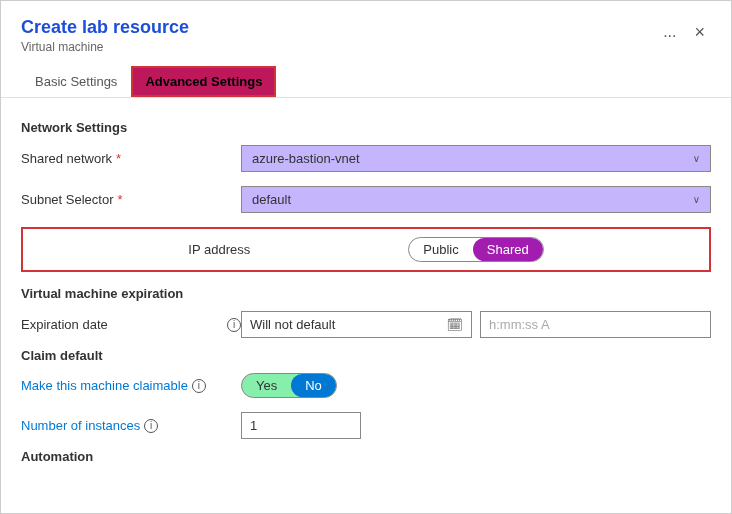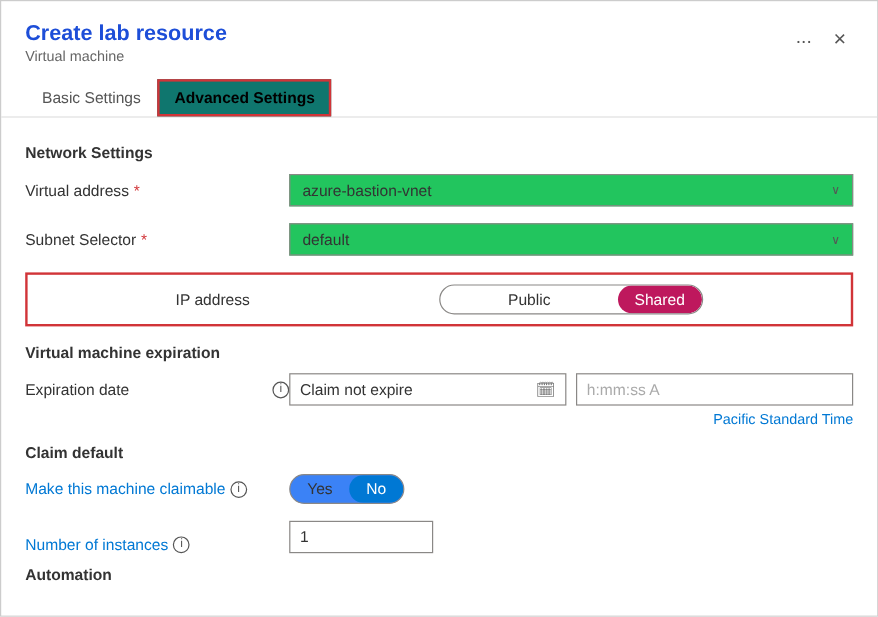--- a/index.html
+++ b/index.html
@@ -77,21 +77,21 @@
       font-size: 13px;
       color: #333;
       border: none;
       background: none;
       position: relative;
     }
     .tab.active {
       color: #000;
       font-weight: 600;
       border: 2px solid #d13438;
-      background: #0f766e;
+      background: #be185d;
       padding: 6px 12px;
     }
     .tab.inactive {
       color: #555;
     }
 
     .dialog-body {
       padding: 16px 20px;
       flex: 1;
       overflow-y: auto;
@@ -136,21 +136,21 @@
     }
     .form-control {
       flex: 1;
     }
     .select-field {
       display: flex;
       align-items: center;
       justify-content: space-between;
       border: 1px solid #8a8886;
       padding: 5px 10px;
-      background: #22c55e;
+      background: #c4b5fd;
       cursor: pointer;
       font-size: 13px;
       color: #333;
       min-width: 0;
     }
     .select-arrow {
       font-size: 10px;
       color: #555;
       margin-left: 8px;
     }
@@ -179,24 +179,23 @@
       background: #fff;
     }
     .toggle-option {
       padding: 4px 14px;
       font-size: 13px;
       cursor: pointer;
       color: #333;
       background: transparent;
       border: none;
       border-radius: 20px;
-      margin-left: 42px;
     }
     .toggle-option.selected {
-      background: #be185d;
+      background: #a21caf;
       color: #fff;
       border-radius: 20px;
     }
 
     .section-divider {
       margin-bottom: 10px;
     }
 
     
     .date-row {
@@ -265,39 +264,39 @@
       display: flex;
       align-items: center;
       gap: 4px;
     }
     .yes-no-toggle {
       display: flex;
       align-items: center;
       border: 1px solid #8a8886;
       border-radius: 20px;
       overflow: hidden;
-      background: #3b82f6;
+      background: #86efac;
     }
     .yn-option {
       padding: 4px 14px;
       font-size: 13px;
       cursor: pointer;
       color: #333;
       background: transparent;
       border: none;
     }
     .yn-option.selected {
       background: #0078d4;
       color: #fff;
       border-radius: 20px;
     }
 
     .instances-row {
       display: flex;
-      align-items: flex-end;
+      align-items: center;
     }
     .instances-label {
       width: 220px;
       min-width: 220px;
       font-size: 13px;
       color: #0078d4;
       cursor: pointer;
       display: flex;
       align-items: center;
       gap: 4px;
@@ -332,21 +331,21 @@
     <button class="tab active">Advanced Settings</button>
   </div>
 
   <div class="dialog-body">
 
     <div class="section-divider">
       <div class="section-label">Network Settings</div>
 
       <div class="form-row">
         <div class="form-label">
-          <span>Virtual address</span>
+          <span>Shared network</span>
           <span class="required-star">*</span>
         </div>
         <div class="form-control">
           <div class="select-field">
             <span>azure-bastion-vnet</span>
             <span class="select-arrow">∨</span>
           </div>
         </div>
       </div>
 
@@ -375,32 +374,29 @@
     <div class="section-divider">
       <div class="section-label">Virtual machine expiration</div>
 
       <div class="date-row">
         <div class="date-label">
           <span>Expiration date</span>
           <span class="info-icon" title="Information">i</span>
         </div>
         <div class="date-fields">
           <div class="date-input">
-            <span class="date-input-text">Claim not expire</span>
+            <span class="date-input-text">Will not default</span>
             <span class="calendar-icon">🗓</span>
           </div>
           <div class="time-input">
             <span>h:mm:ss A</span>
           </div>
         </div>
       </div>
 
-      <div class="timezone-row">
-        <span class="timezone-text">Pacific Standard Time</span>
-      </div>
     </div>
 
     <div class="section-divider">
       <div class="section-label">Claim default</div>
 
       <div class="claimable-row">
         <div class="claimable-label">
           <span>Make this machine claimable</span>
           <span class="info-icon" title="Information">i</span>
         </div>

